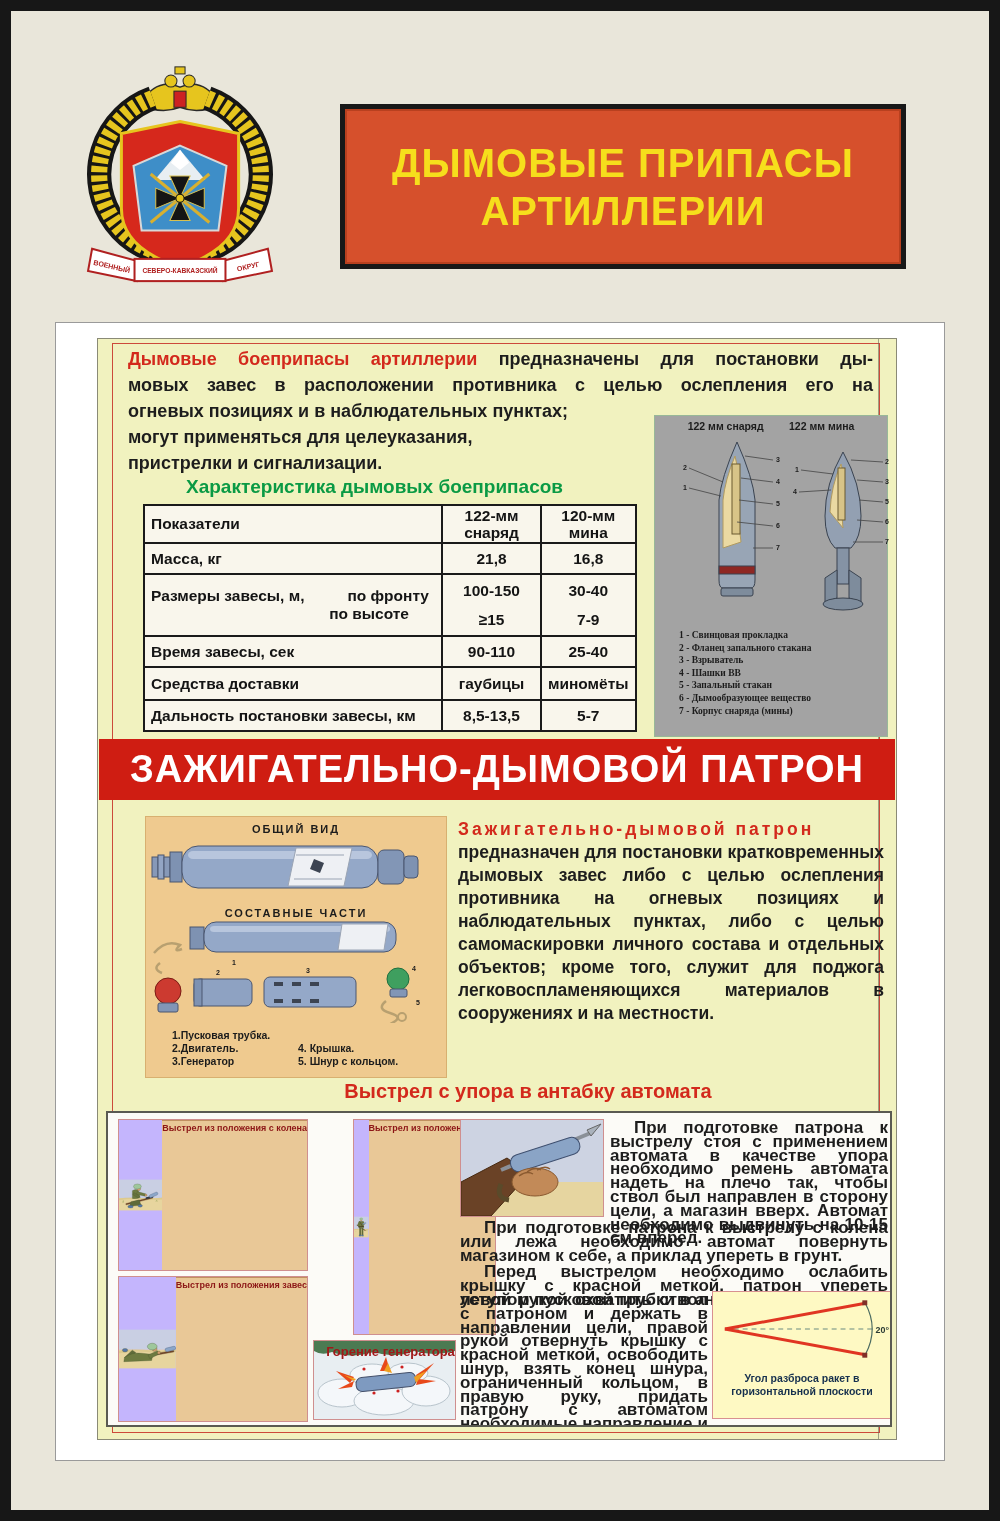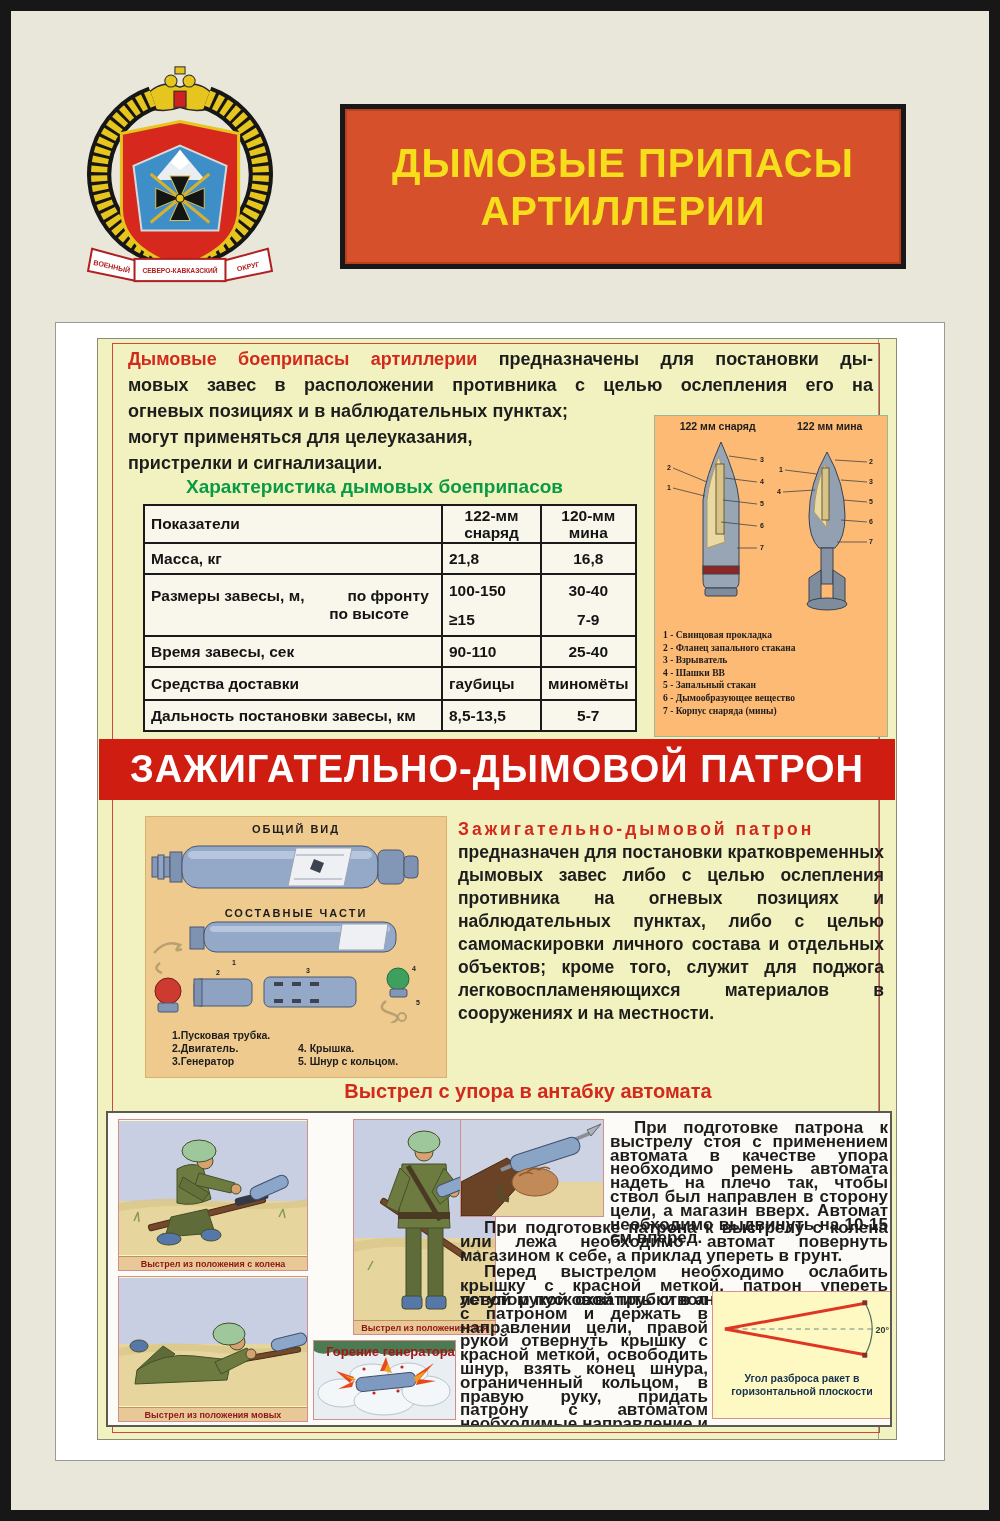--- a/index.html
+++ b/index.html
@@ -29,31 +29,31 @@
   .jline{text-align:justify;text-align-last:justify;}
   .lead-red{color:#d3291c;}
 
   .char-heading{position:absolute;left:88px;top:137px;font-size:19px;color:#0a9a44;}
 
   
   .spec-table{position:absolute;left:45px;top:165px;border-collapse:collapse;background:#f9f6ec;}
   .spec-table td,.spec-table th{border:2px solid #1a1a1a;color:#141414;font-size:15.5px;
      font-weight:bold;padding:1px 6px;vertical-align:middle;}
   .c-label{width:298px;text-align:left;white-space:nowrap;}
-  .c-v1{width:99px;}
+  .c-v1{width:99px;text-align:center;}
   .c-v2{width:94px;text-align:center;}
   .rh{height:36px;} .r1{height:31px;} .r2{height:62px;} .r3{height:31px;} .r4{height:33px;} .r5{height:31px;}
   .th-center{text-align:center;font-size:15.5px;line-height:17px;border-radius:11px;}
   .row-split{display:flex;justify-content:space-between;padding-right:6px;}
   .sub-right{text-align:right;padding-right:26px;}
   .twoval div{line-height:29px;}
 
   
-  .diagram-panel{position:absolute;left:556px;top:76px;width:234px;height:322px;background:#fdba74;
-     border:1px solid #98b898;padding:3px 4px;}
+  .diagram-panel{position:absolute;left:556px;top:76px;width:234px;height:322px;background:#a3a3a3;
+     border:1px solid #98b898;padding:3px 20px;}
   .dp-head{display:flex;justify-content:space-around;font-size:10.5px;color:#1c1c1c;margin-top:1px;}
   .dp-legend{font-size:9.5px;line-height:12.6px;color:#1c1c1c;margin:1px 0 4px 4px;font-family:Liberation Serif, serif;}
 
   
   .banner2{position:absolute;left:1px;top:400px;width:796px;height:61px;background:#cf1d12;
      display:flex;align-items:center;justify-content:center;z-index:5;}
   .banner2 span{color:#ffffff;font-size:38px;letter-spacing:1px;}
 
   
   .tan-panel{position:absolute;left:47px;top:477px;width:302px;height:262px;background:#efca8f;
@@ -65,21 +65,21 @@
   .patron{position:absolute;left:360px;top:478px;width:426px;color:#1d1d1d;}
   .patron-lead{color:#d3291c;font-size:17.5px;letter-spacing:3px;line-height:24px;}
   .patron-text{font-size:17.5px;line-height:23px;text-align:justify;}
 
   .shot-heading{position:absolute;left:150px;top:741px;width:560px;text-align:center;
      font-size:20px;color:#d3291c;}
 
   
   .bottom-panel{position:absolute;left:8px;top:772px;width:786px;height:316px;background:#fcfbf7;
      border:2px solid #5a5a52;overflow:hidden;}
-  .pic-frame{position:absolute;border:1px solid #cf8f8f;background:#fef9c3;display:flex;flex-direction:column;overflow:hidden;}
+  .pic-frame{position:absolute;border:1px solid #cf8f8f;background:#c4b5fd;display:flex;flex-direction:row;overflow:hidden;}
   .pic-frame svg{flex:1;display:block;width:100%;}
   .cap{background:#e9c897;color:#8c1616;font-size:9px;text-align:center;padding:2px 0 1px 0;
      border-top:1px solid #c09060;line-height:10px;}
   .cap-overlay{position:absolute;top:3px;left:12px;right:0;text-align:center;color:#a01818;font-size:13px;}
   .btxt{position:absolute;color:#1d1d1d;font-size:17px;line-height:13.8px;text-align:justify;}
   .ind{text-indent:24px;}
   .angle-box{position:absolute;left:604px;top:178px;width:180px;height:128px;background:#fef9c3;
      border:1px solid #d89090;}
   .angle-cap{text-align:center;color:#16304e;font-size:10.5px;line-height:13px;margin-top:2px;}
 
@@ -390,21 +390,21 @@
             <g stroke="#43502a" stroke-width="1">
               <path d="M18,92 L44,68 L56,76 L32,100 Z" fill="#5f6b39"></path>
               <ellipse cx="20" cy="68" rx="9" ry="6" fill="#5577aa"></ellipse>
               <path d="M18,92 Q45,74 75,78 L112,82 L108,102 L16,106 Z" fill="#6d7a40"></path>
               <path d="M96,84 L128,70 L134,80 L102,96 Z" fill="#6d7a40"></path>
               <circle cx="132" cy="76" r="5" fill="#d8a170"></circle>
               <circle cx="118" cy="64" r="8" fill="#d8a170"></circle>
               <ellipse cx="110" cy="56" rx="16" ry="11" fill="#9ec79b"></ellipse>
             </g>
           </svg>
-          <div class="cap">Выстрел из положения мовых</div>
+          <div class="cap">Выстрел из положения завес</div>
         </div>
 
         <div class="pic-frame" style="left:205px;top:6px;width:143px;height:216px;margin-left:40px;">
           <svg viewBox="0 0 141 200">
             <rect width="141" height="118" fill="#c9cfe3"></rect>
             <rect y="118" width="141" height="82" fill="#e7d59e"></rect>
             <path d="M0,122 Q40,114 80,120 T141,118 L141,128 Q90,132 60,128 T0,132 Z" fill="#d8c488" opacity="0.7"></path>
             <path d="M120,140 l4,-10 M126,142 l-2,-11 M14,150 l5,-9" stroke="#8a9a50" stroke-width="1.5" fill="none"></path>
             <g transform="rotate(34 70 110)">
               <rect x="18" y="106" width="100" height="6" rx="2" fill="#74482a" stroke="#4a2c16"></rect>

